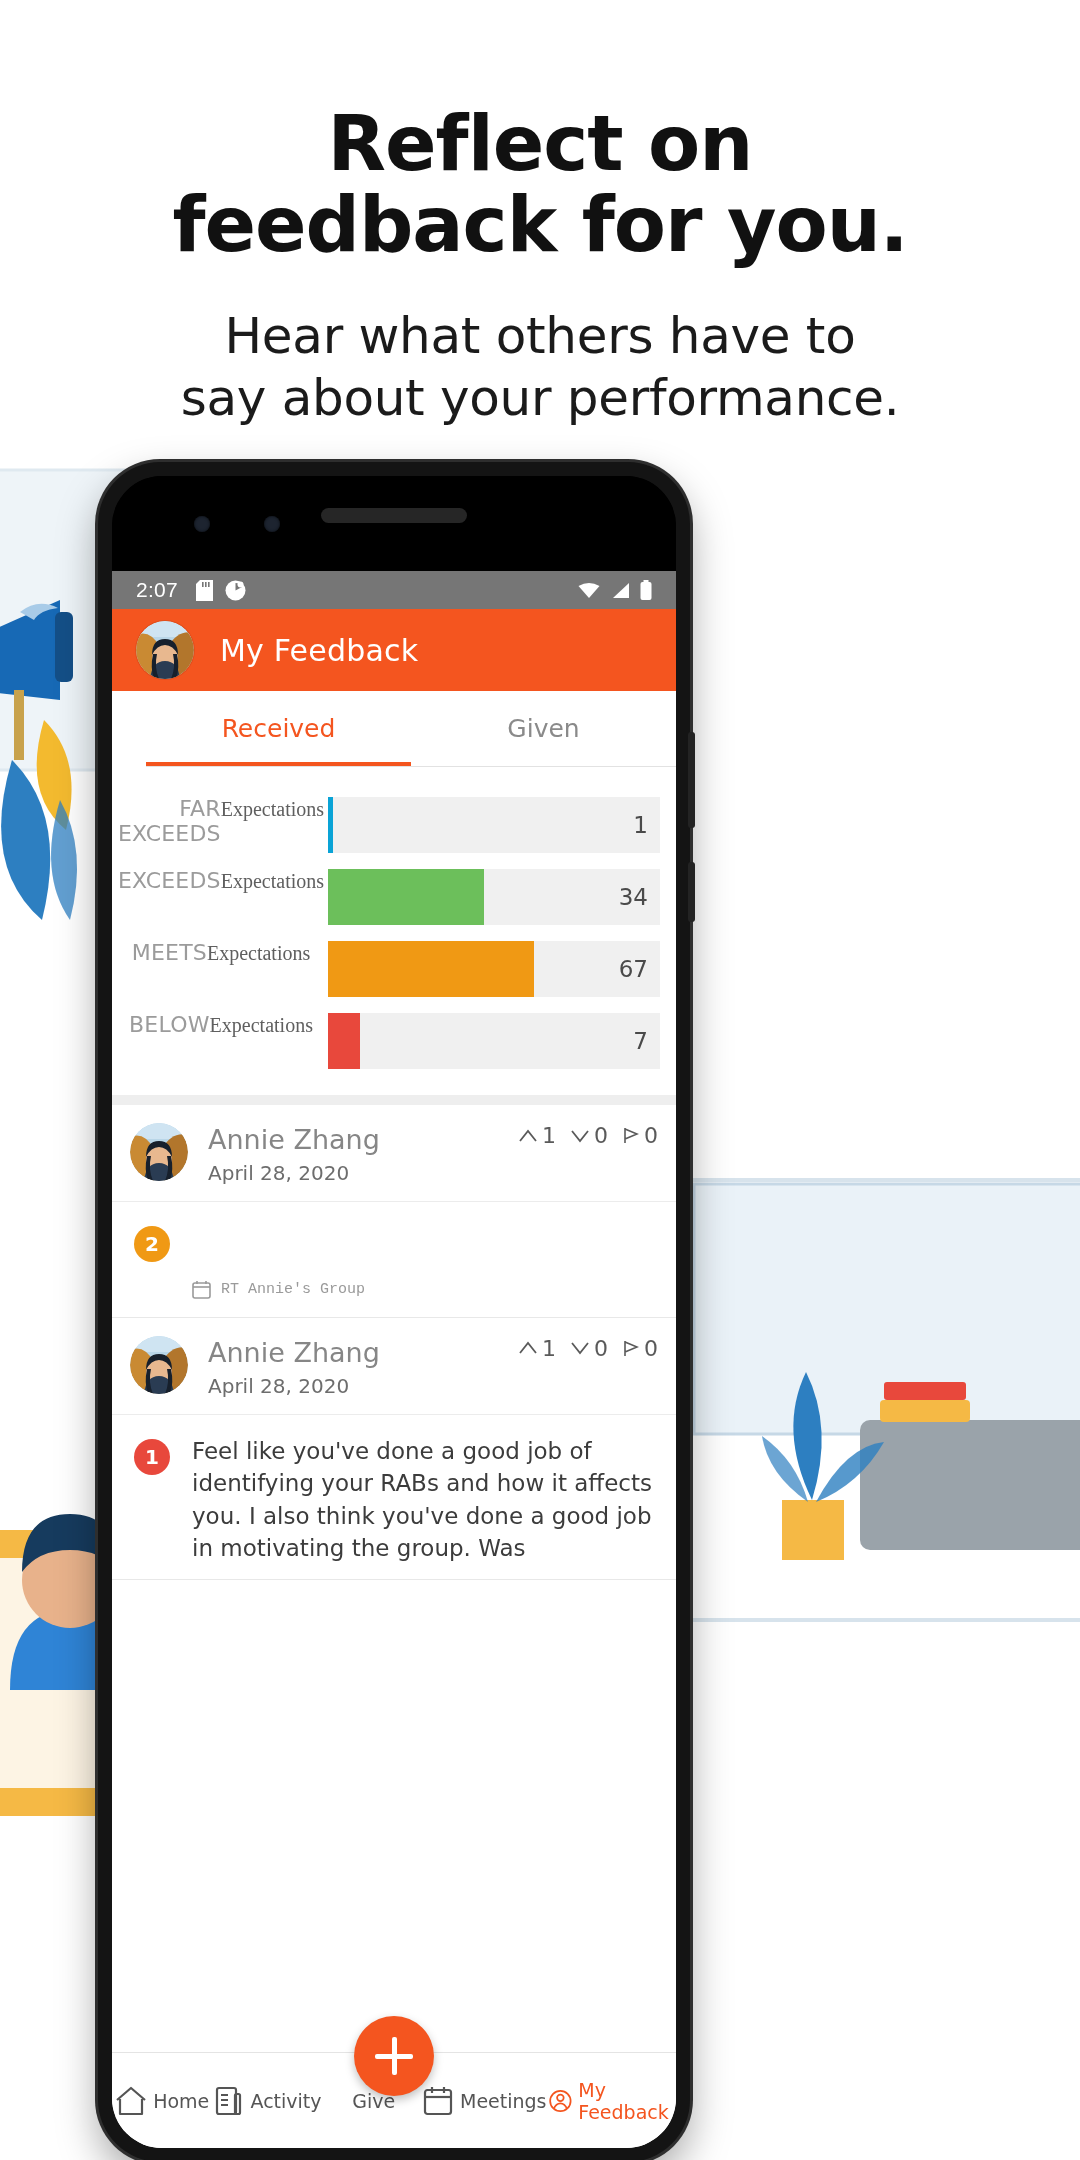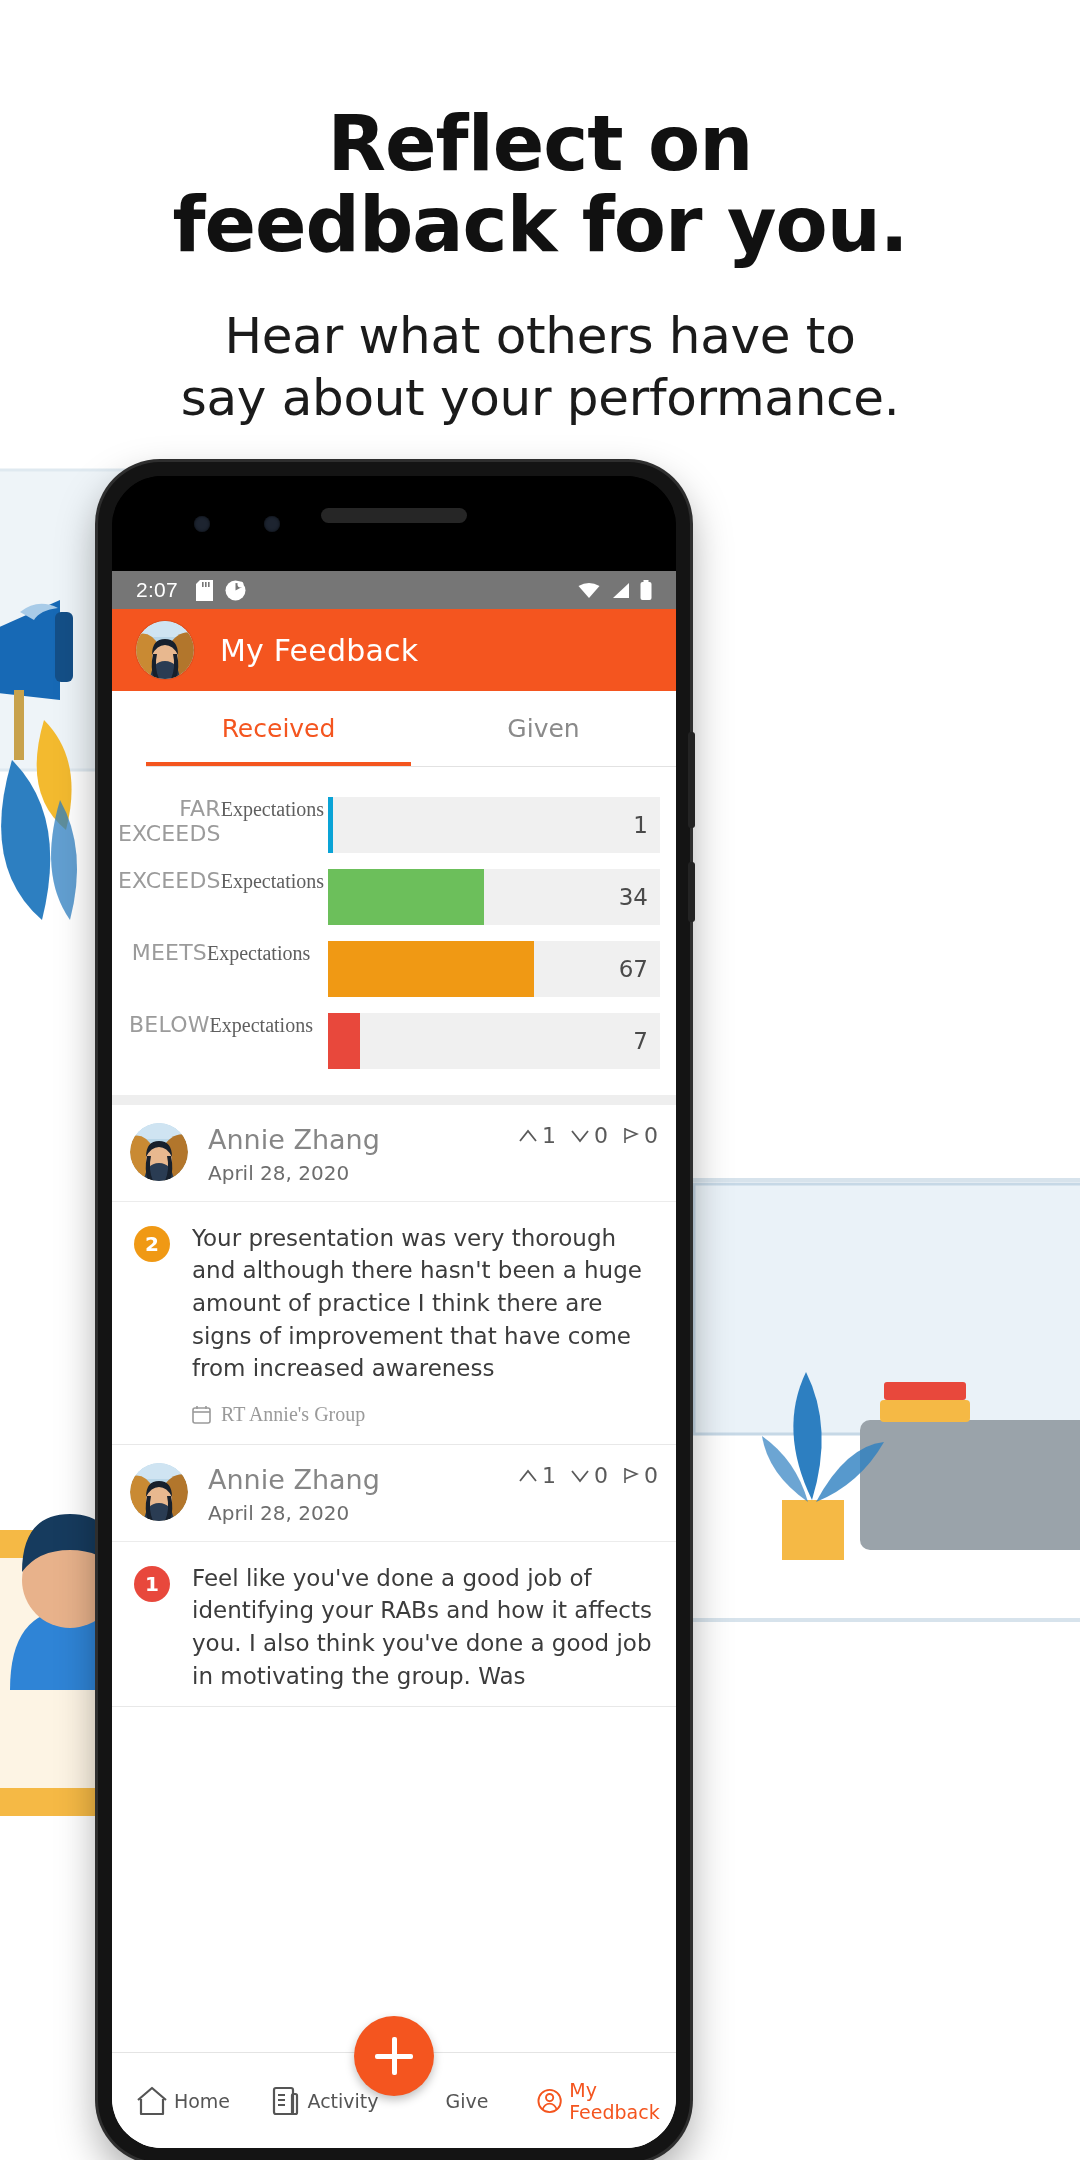--- a/index.html
+++ b/index.html
@@ -122,21 +122,21 @@
 
   .fb-body { display:flex; padding:20px 22px 14px 22px; }
   .fb-badge {
     width:36px; height:36px; border-radius:50%; flex:none; margin-top:4px;
     display:flex; align-items:center; justify-content:center;
     color:#fff; font-size:20px; font-family:"DejaVu Sans", sans-serif; font-weight:bold;
   }
   .fb-text { margin-left:22px; font-size:23px; line-height:1.42; color:#3c3c3c;
              font-family:"DejaVu Sans", sans-serif; }
   .fb-tag { display:flex; align-items:center; gap:10px; padding:4px 22px 18px 80px;
-            font-size:20px; color:#9a9a9a; font-family:Liberation Serif, serif; }
+            font-size:15px; color:#9a9a9a; font-family:Liberation Mono, monospace; }
 
   
   #bottomnav {
     position:absolute; left:0; bottom:0; width:564px; height:96px;
     background:#fff; border-top:1px solid #e4e4e4; display:flex; z-index:3;
   }
   .nav-item { flex:1; display:flex; flex-direction:row; align-items:center;
               justify-content:center; gap:5px; color:#555; }
   .nav-item.active { color:#f4551f; }
   .nav-label { font-size:19px; font-family:"DejaVu Sans", sans-serif; }
@@ -373,21 +373,20 @@
             <span class="react">
               <svg width="16" height="17" viewBox="0 0 16 17">
                 <path d="M2 1 L2 16 M2 2 L14 7 L2 12" fill="none" stroke="#5a5a5a" stroke-width="1.6"></path>
               </svg>
               <span>0</span>
             </span>
           </div>
         </div>
         <div class="fb-body">
           <div class="fb-badge" style="background:#f09914">2</div>
-          <div class="fb-text">Your presentation was very thorough and although there hasn't been a huge amount of practice I think there are signs of improvement that have come from increased awareness</div>
         </div>
         <div class="fb-tag">
           <svg width="19" height="19" viewBox="0 0 19 19">
             <rect x="1" y="3" width="17" height="15" rx="2" fill="none" stroke="#9a9a9a" stroke-width="1.6"></rect>
             <path d="M1 7 H18" stroke="#9a9a9a" stroke-width="1.6"></path>
             <path d="M5 1 V4 M14 1 V4" stroke="#9a9a9a" stroke-width="1.6"></path>
           </svg>
           <span>RT Annie's Group</span>
         </div>
       </div>
@@ -458,20 +457,28 @@
             <rect x="6" y="3" width="19" height="26" rx="2" fill="none" stroke="#555" stroke-width="2.2"></rect>
             <path d="M10 10 H17 M10 15 H17 M10 20 H17" stroke="#555" stroke-width="2"></path>
             <rect x="24" y="9" width="5" height="20" rx="1.5" fill="none" stroke="#555" stroke-width="2.2"></rect>
           </svg>
           <span class="nav-label">Activity</span>
         </div>
         <div class="nav-item">
           <span style="height:32px"></span>
           <span class="nav-label">Give</span>
         </div>
+        <div class="nav-item">
+          <svg width="34" height="32" viewBox="0 0 34 32">
+            <rect x="4" y="5" width="26" height="24" rx="2.5" fill="none" stroke="#555" stroke-width="2.2"></rect>
+            <path d="M4 12 H30" stroke="#555" stroke-width="2.2"></path>
+            <path d="M11 2 V8 M23 2 V8" stroke="#555" stroke-width="2.2"></path>
+          </svg>
+          <span class="nav-label">Meetings</span>
+        </div>
         <div class="nav-item active">
           <svg width="34" height="32" viewBox="0 0 34 32">
             <circle cx="17" cy="16" r="13" fill="none" stroke="#f4551f" stroke-width="2.2"></circle>
             <circle cx="17" cy="12" r="4.2" fill="none" stroke="#f4551f" stroke-width="2.2"></circle>
             <path d="M8.5 26 q3 -7 8.5 -7 q5.5 0 8.5 7" fill="none" stroke="#f4551f" stroke-width="2.2"></path>
           </svg>
           <span class="nav-label">My Feedback</span>
         </div>
       </div>
 

